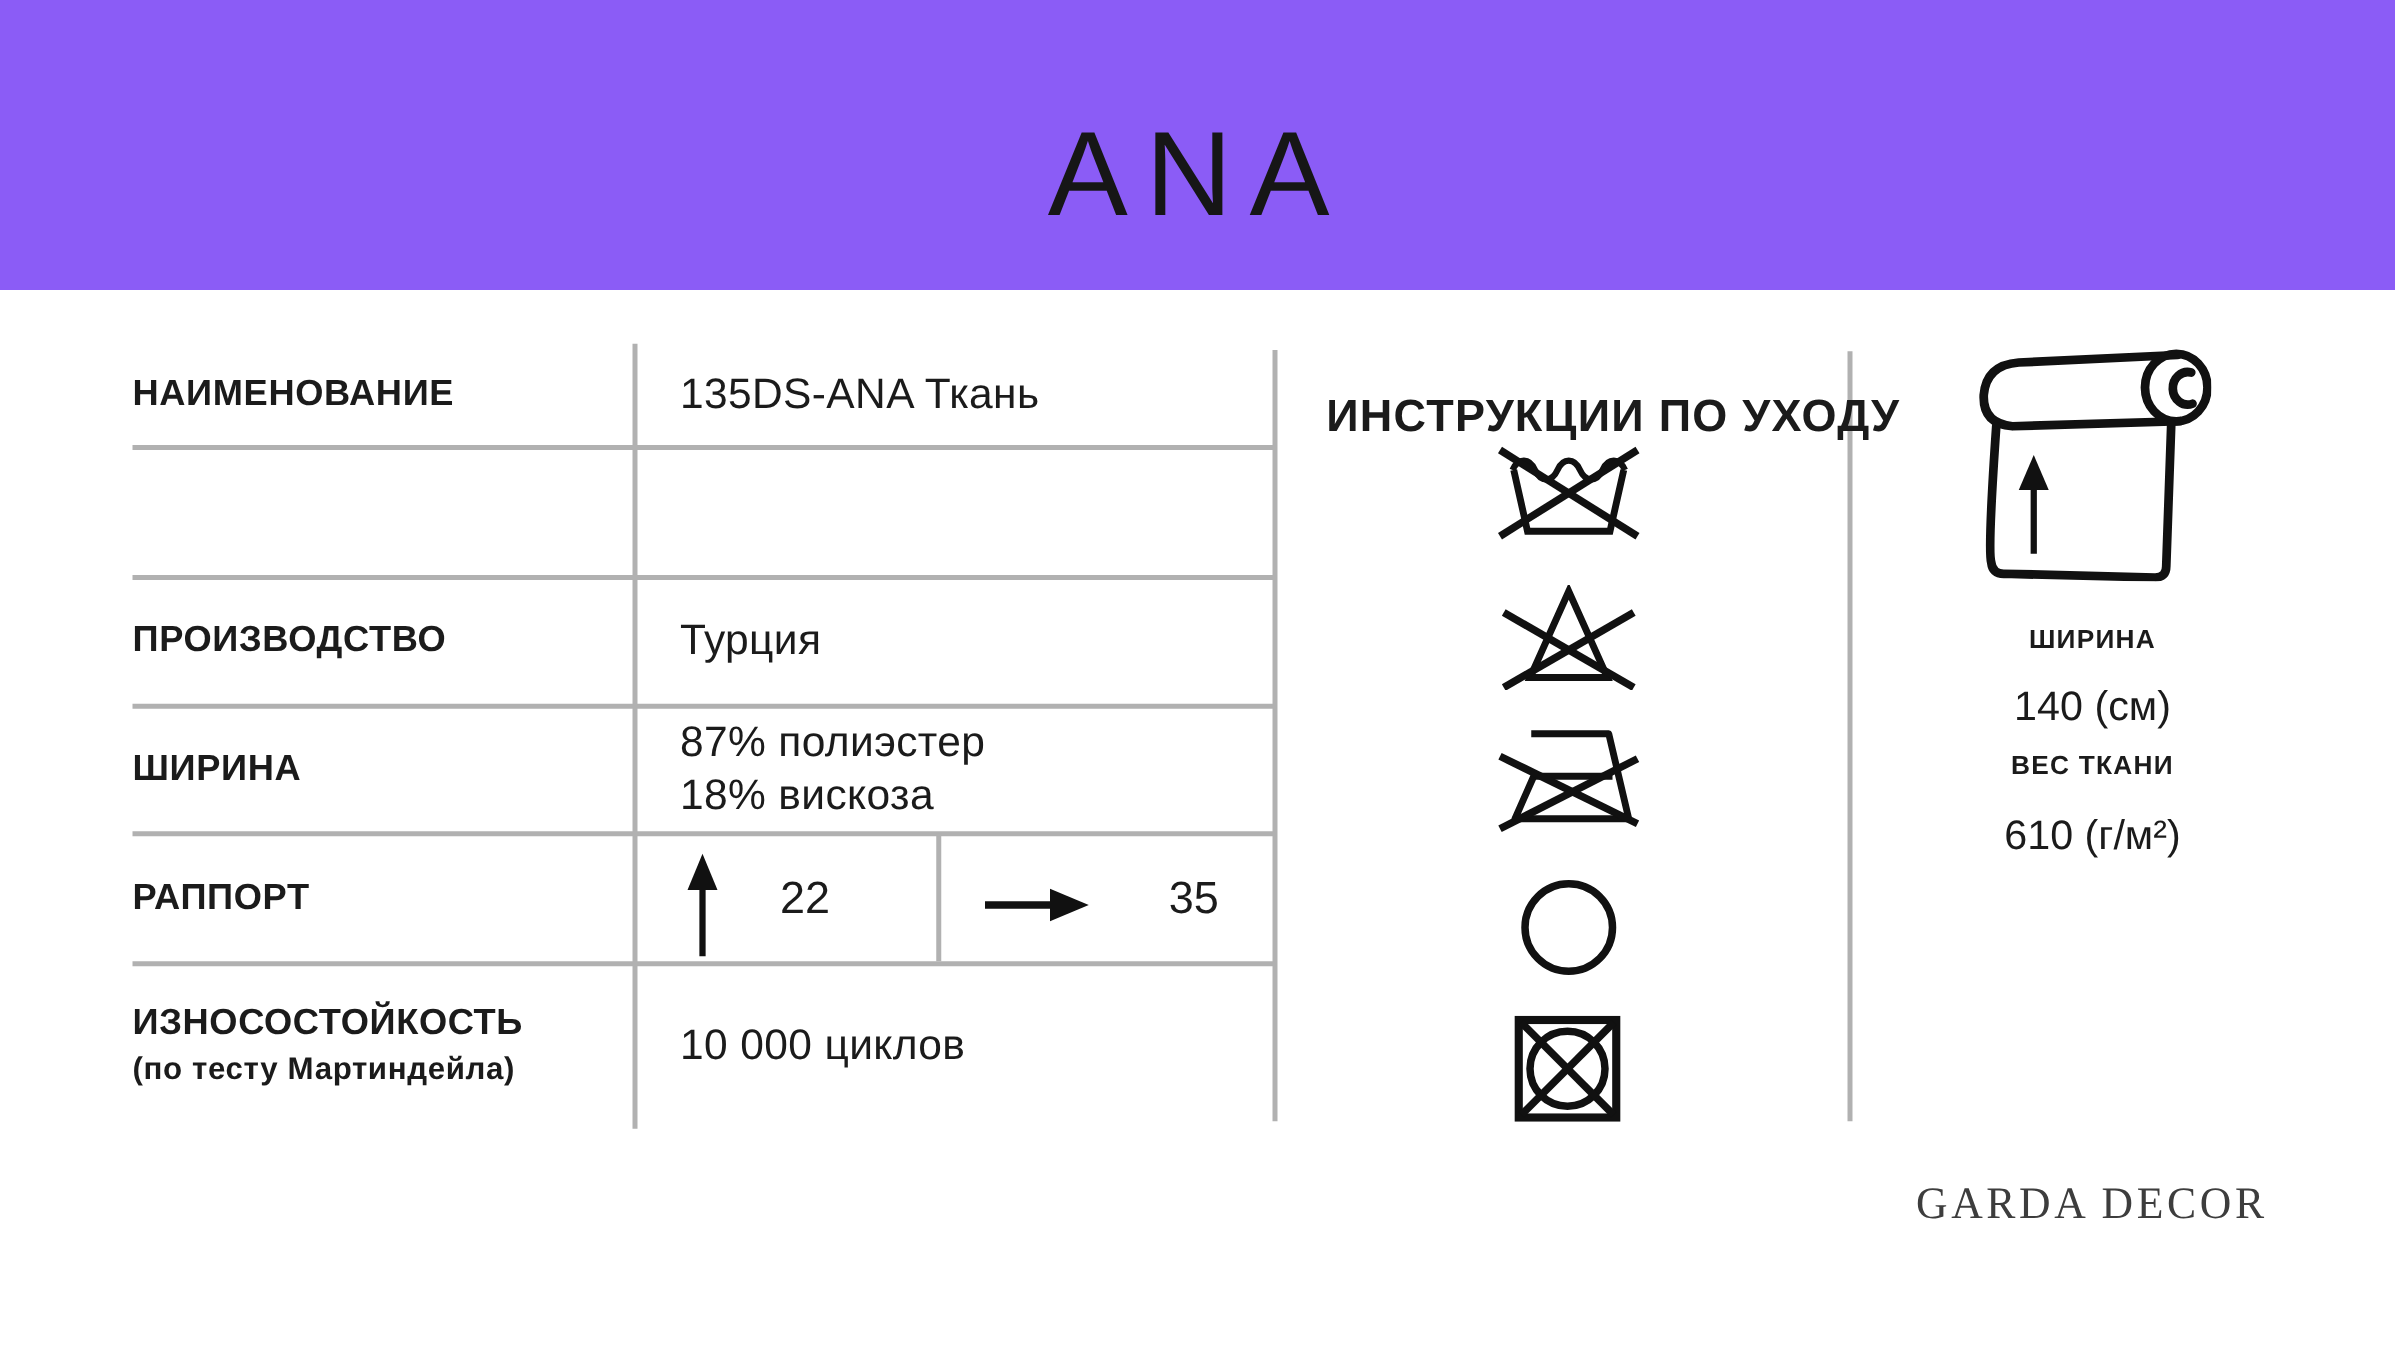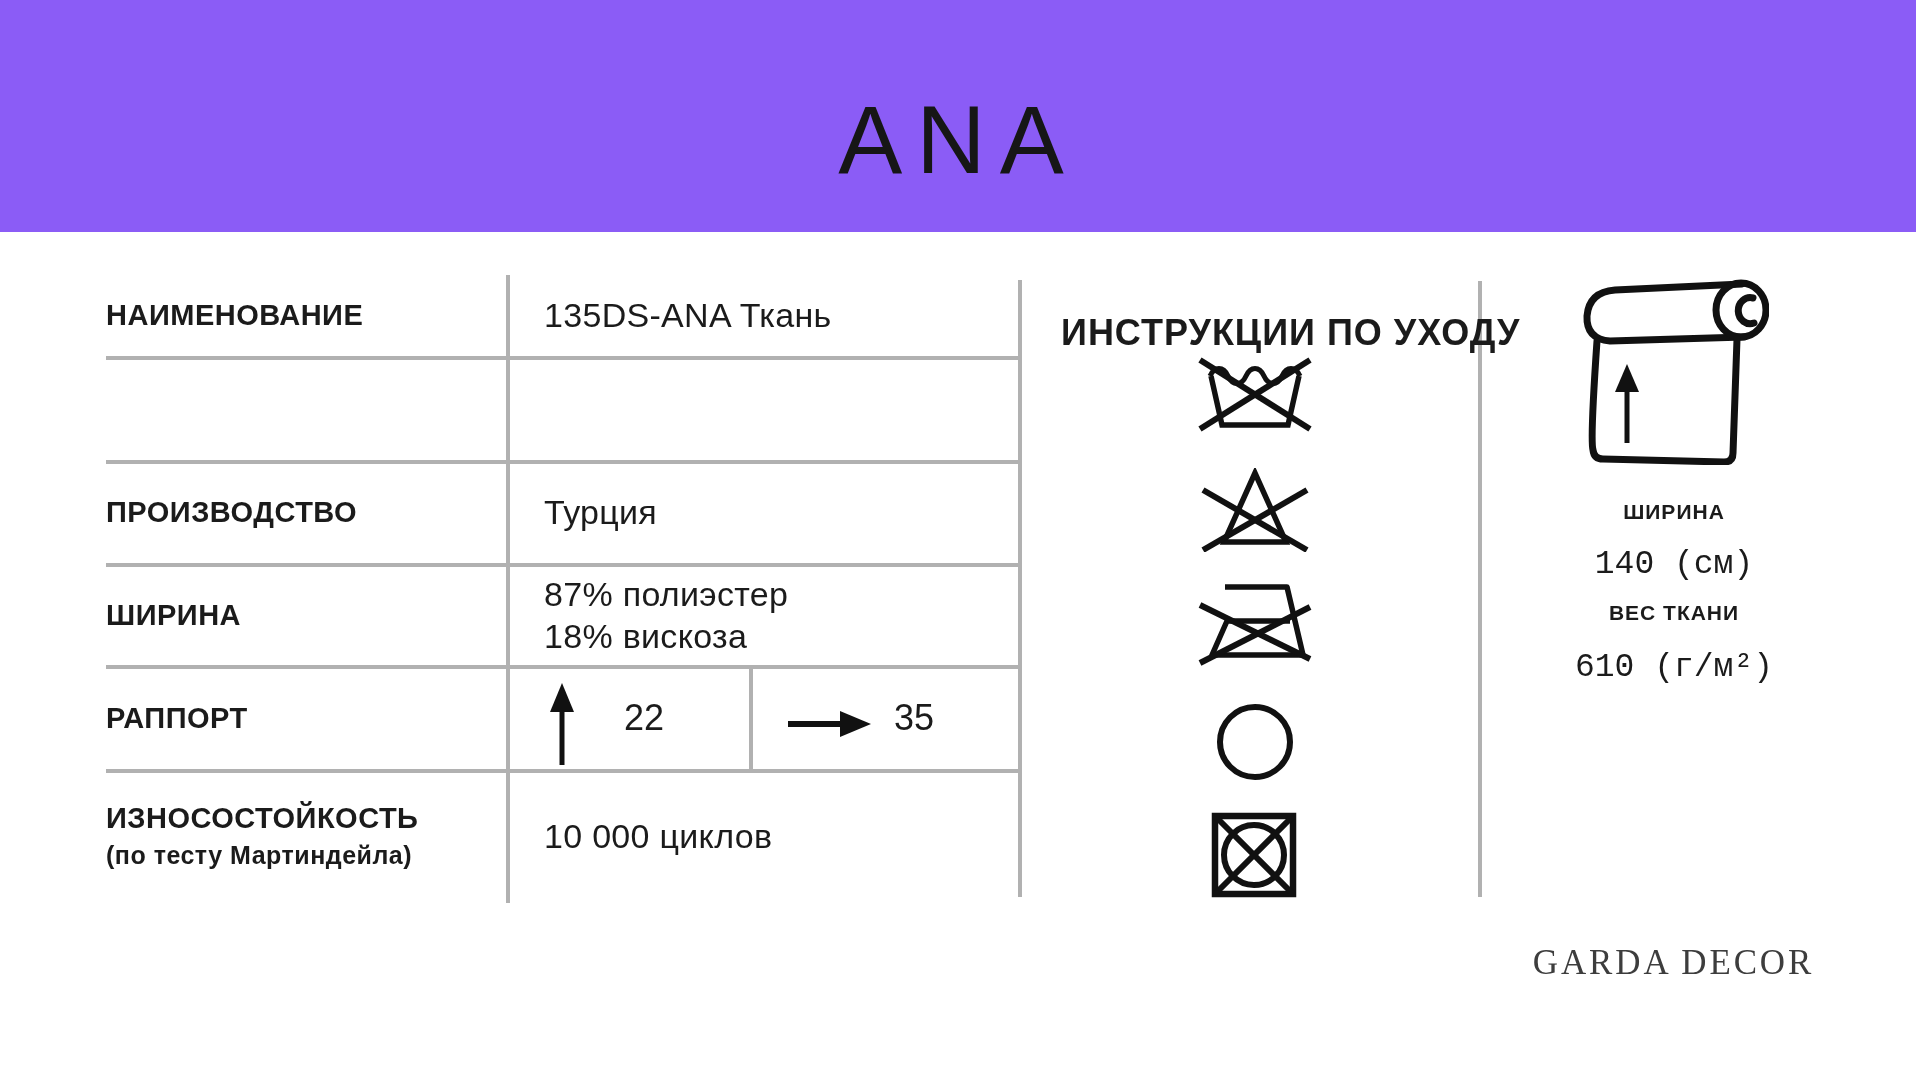--- a/index.html
+++ b/index.html
@@ -26,21 +26,21 @@
   .cell-value{padding-left:38px;font-size:34px;font-weight:400;letter-spacing:.3px;}
   .cell-value .vline2{display:block;line-height:1.25;}
   .rapport-row{position:absolute;left:106px;width:912px;}
   .rapport-num{position:absolute;top:0;height:100%;display:flex;align-items:center;font-size:36px;}
   
   .care-title{position:absolute;left:1061px;top:288px;font-size:36px;font-weight:700;letter-spacing:1px;margin-top:24px;}
   .care-symbol{position:absolute;}
   
   .spec-block{position:absolute;left:1532px;width:284px;text-align:center;}
   .spec-label{font-size:21px;font-weight:700;letter-spacing:1px;}
-  .spec-value{font-size:33px;font-weight:400;font-family:Liberation Mono, monospace;}
+  .spec-value{font-size:33px;font-weight:400;}
   
   .brand{
     position:absolute;left:1528px;top:941px;width:300px;text-align:center;
     font-family:"Liberation Serif",serif;font-size:36px;letter-spacing:3px;
     color:#3d3d3d;transform:scaleX(.97);transform-origin:left center;white-space:nowrap;
   }
   svg{display:block;}
 </style>
 </head>
 <body>
@@ -84,21 +84,21 @@
     <div class="cell-label" style="position:absolute;left:0;top:0;height:100%;display:flex;align-items:center;">РАППОРТ</div>
     <svg width="30" height="86" viewBox="0 0 30 86" style="position:absolute;left:441px;top:14px;">
       <line x1="15" y1="22" x2="15" y2="84" stroke="#111" stroke-width="5"></line>
       <polygon points="15,2 3,31 27,31" fill="#111"></polygon>
     </svg>
     <span class="rapport-num" style="left:518px;">22</span>
     <svg width="86" height="30" viewBox="0 0 86 30" style="position:absolute;left:680px;top:42px;">
       <line x1="2" y1="15" x2="58" y2="15" stroke="#111" stroke-width="6"></line>
       <polygon points="85,15 54,2 54,28" fill="#111"></polygon>
     </svg>
-    <span class="rapport-num" style="left:788px;">35</span>
+    <span class="rapport-num" style="left:829px;">35</span>
   </div>
 
   <div class="trow" style="top:771px;height:130px;">
     <div class="cell-label">
       <div>ИЗНОСОСТОЙКОСТЬ</div>
       <div class="sub">(по тесту Мартиндейла)</div>
     </div>
     <div class="cell-value">10 000 циклов</div>
   </div>
 

